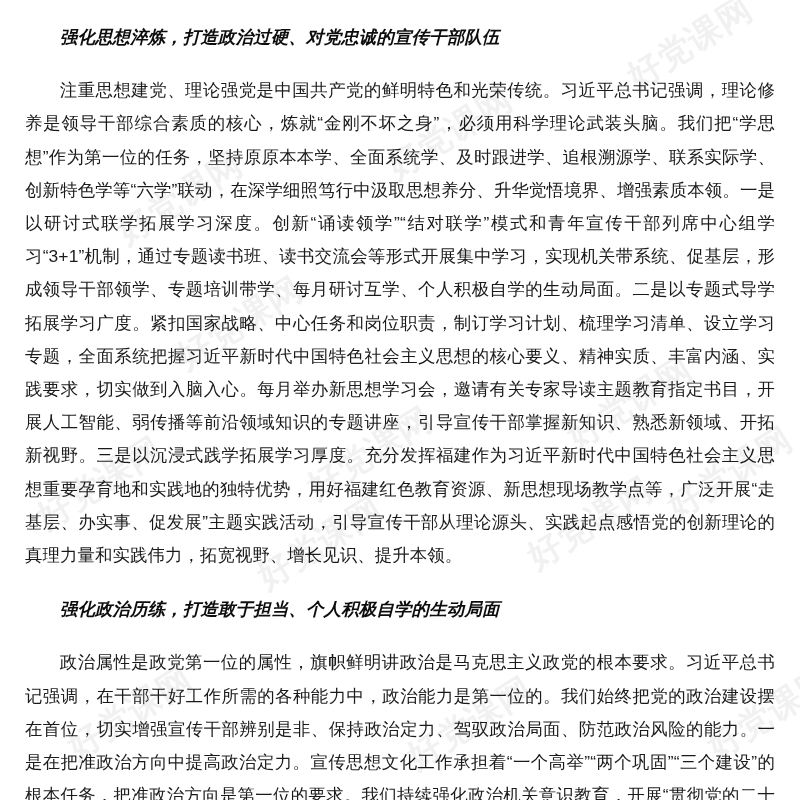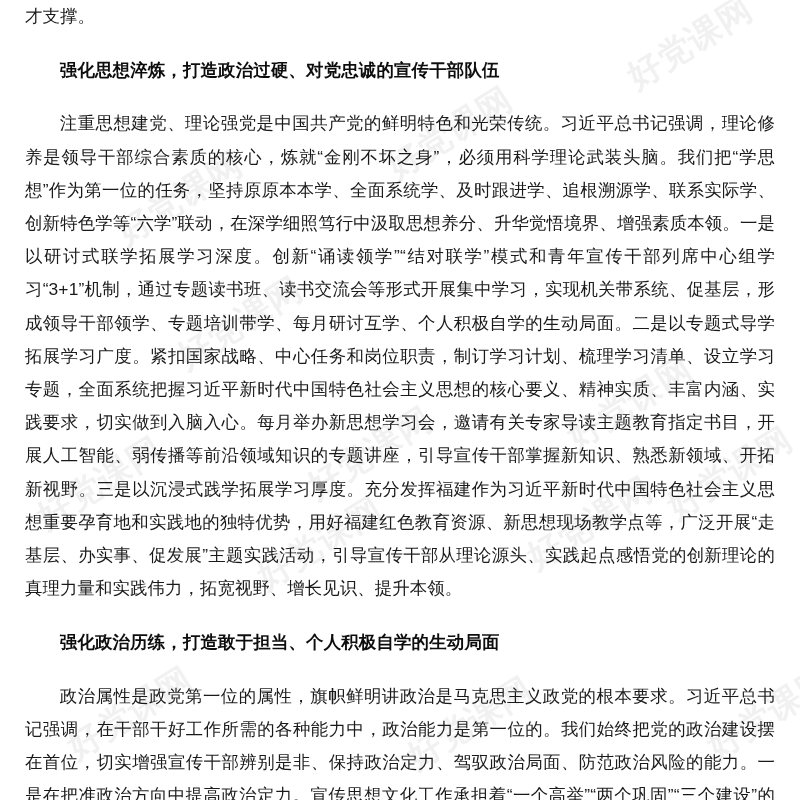--- a/index.html
+++ b/index.html
@@ -68,20 +68,21 @@
 
   .heading {
     font-size: 17.4px;
     line-height: 33.2px;
     color: #0d0d0d;
     font-weight: 700;
     text-indent: 2em;
     margin: 0;
     letter-spacing: 0.2px;
     text-align: left;
+    font-style: italic;
   }
   .spacer-md { height: 20px; }
   .spacer-lg { height: 21px; }
 </style>
 </head>
 <body>
 
 <div id="page">
 
   <div id="watermark-layer">
@@ -95,21 +96,20 @@
       <div class="wm" style="left: 250px; top: 520px; font-size: 34px; transform: rotate(-32deg);">好党课网</div>
       <div class="wm" style="left: 520px; top: 500px; font-size: 34px; transform: rotate(-32deg);">好党课网</div>
       <div class="wm" style="left: 60px; top: 690px; font-size: 34px; transform: rotate(-32deg);">好党课网</div>
       <div class="wm" style="left: 400px; top: 700px; font-size: 34px; transform: rotate(-32deg);">好党课网</div>
       <div class="wm" style="left: 700px; top: 690px; font-size: 34px; transform: rotate(-32deg);">好党课网</div>
       <div class="wm" style="left: 170px; top: 300px; font-size: 34px; transform: rotate(-32deg);">好党课网</div>
     </div>
 
   <div id="content">
 
-    <p class="para">才支撑。</p>
 
     <div class="spacer-lg"></div>
 
     <h2 class="heading">强化思想淬炼，打造政治过硬、对党忠诚的宣传干部队伍</h2>
 
     <div class="spacer-md"></div>
 
     <p class="para indent">注重思想建党、理论强党是中国共产党的鲜明特色和光荣传统。习近平总书记强调，理论修养是领导干部综合素质的核心，炼就“金刚不坏之身”，必须用科学理论武装头脑。我们把“学思想”作为第一位的任务，坚持原原本本学、全面系统学、及时跟进学、追根溯源学、联系实际学、创新特色学等“六学”联动，在深学细照笃行中汲取思想养分、升华觉悟境界、增强素质本领。一是以研讨式联学拓展学习深度。创新“诵读领学”“结对联学”模式和青年宣传干部列席中心组学习“3+1”机制，通过专题读书班、读书交流会等形式开展集中学习，实现机关带系统、促基层，形成领导干部领学、专题培训带学、每月研讨互学、个人积极自学的生动局面。二是以专题式导学拓展学习广度。紧扣国家战略、中心任务和岗位职责，制订学习计划、梳理学习清单、设立学习专题，全面系统把握习近平新时代中国特色社会主义思想的核心要义、精神实质、丰富内涵、实践要求，切实做到入脑入心。每月举办新思想学习会，邀请有关专家导读主题教育指定书目，开展人工智能、弱传播等前沿领域知识的专题讲座，引导宣传干部掌握新知识、熟悉新领域、开拓新视野。三是以沉浸式践学拓展学习厚度。充分发挥福建作为习近平新时代中国特色社会主义思想重要孕育地和实践地的独特优势，用好福建红色教育资源、新思想现场教学点等，广泛开展“走基层、办实事、促发展”主题实践活动，引导宣传干部从理论源头、实践起点感悟党的创新理论的真理力量和实践伟力，拓宽视野、增长见识、提升本领。</p>
 
     <div class="spacer-lg"></div>

